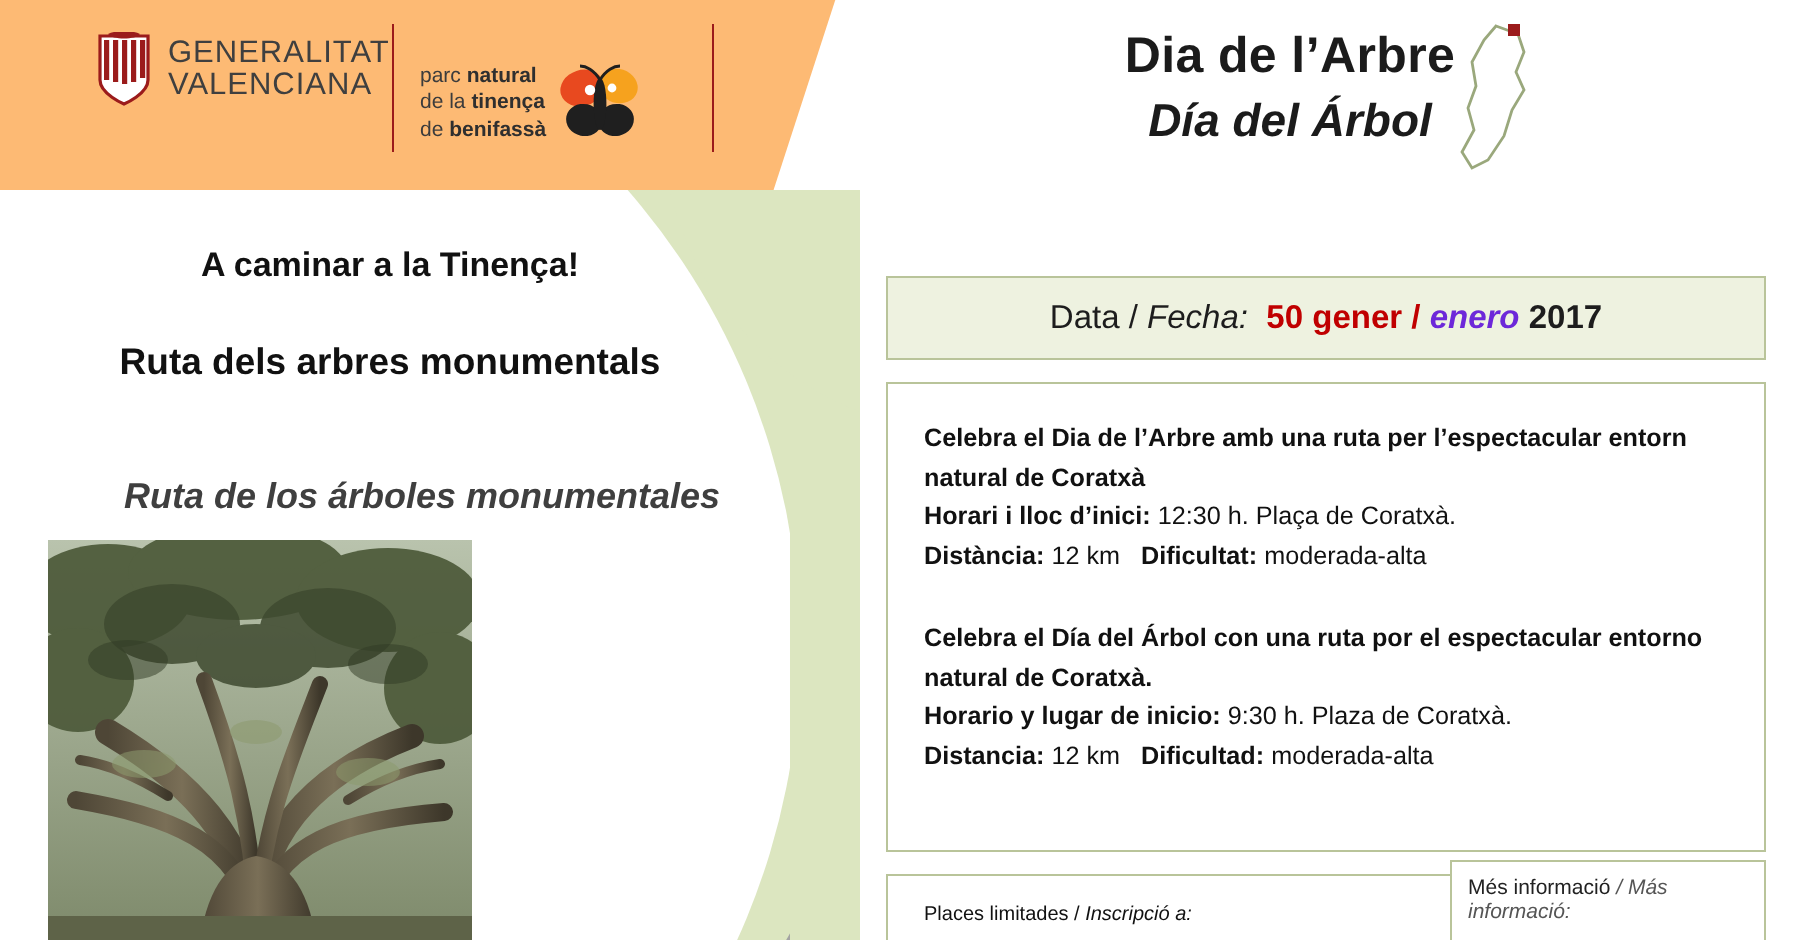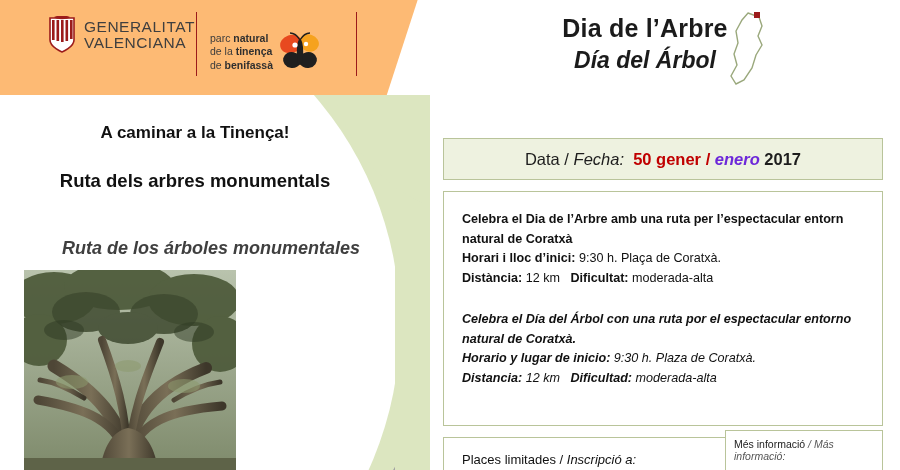--- a/index.html
+++ b/index.html
@@ -240,37 +240,36 @@
   .desc-va {
     font-size: 12.6px;
     line-height: 1.55;
     color: #111;
   }
   .desc-va .l1 { font-weight: bold; }
   .desc-es {
     margin-top: 22px;
     font-size: 12.6px;
     line-height: 1.55;
-    font-style: italic;
     color: #111;
   }
   .desc-es .l1 { font-weight: bold; }
   .lbl { font-weight: bold; }
 
   .bottom-box {
     position: absolute;
     left: 13px; top: 342px;
     width: 440px; height: 40px;
     border: 1px solid #b9c49a;
     box-sizing: border-box;
     padding: 14px 0 0 18px;
     overflow: hidden;
   }
   .bottom-text {
-    font-size: 13px;
+    font-size: 10px;
     color: #111;
   }
   .bottom-text .es { font-style: italic; }
 
   .info-box {
     position: absolute;
     left: 295px; top: 335px;
     width: 158px; height: 45px;
     border: 1px solid #b9c49a;
     background: #ffffff;
@@ -423,21 +422,21 @@
       <span class="lab-va">Data</span><span> / </span><span class="lab-es">Fecha:</span>&nbsp;
       <span class="d-red">50 gener</span><span class="d-red"> / </span><span class="d-red-it">enero</span>&nbsp;<span class="d-year">2017</span>
     </div>
   </div>
 
   <div class="desc-box">
     <div class="desc-va">
       <div class="l1">Celebra el Dia de l’Arbre amb una ruta per l’espectacular entorn natural de Coratxà</div>
       <div>
         <span class="lbl">Horari i lloc d’inici:</span>
-        <span>9:30 h.  Plaça de Coratxà.</span>
+        <span>12:30 h.  Plaça de Coratxà.</span>
       </div>
       <div>
         <span class="lbl">Distància:</span>
         <span>12 km</span>&nbsp;&nbsp;
         <span class="lbl">Dificultat:</span>
         <span>moderada-alta</span>
       </div>
     </div>
 
     <div class="desc-es">

